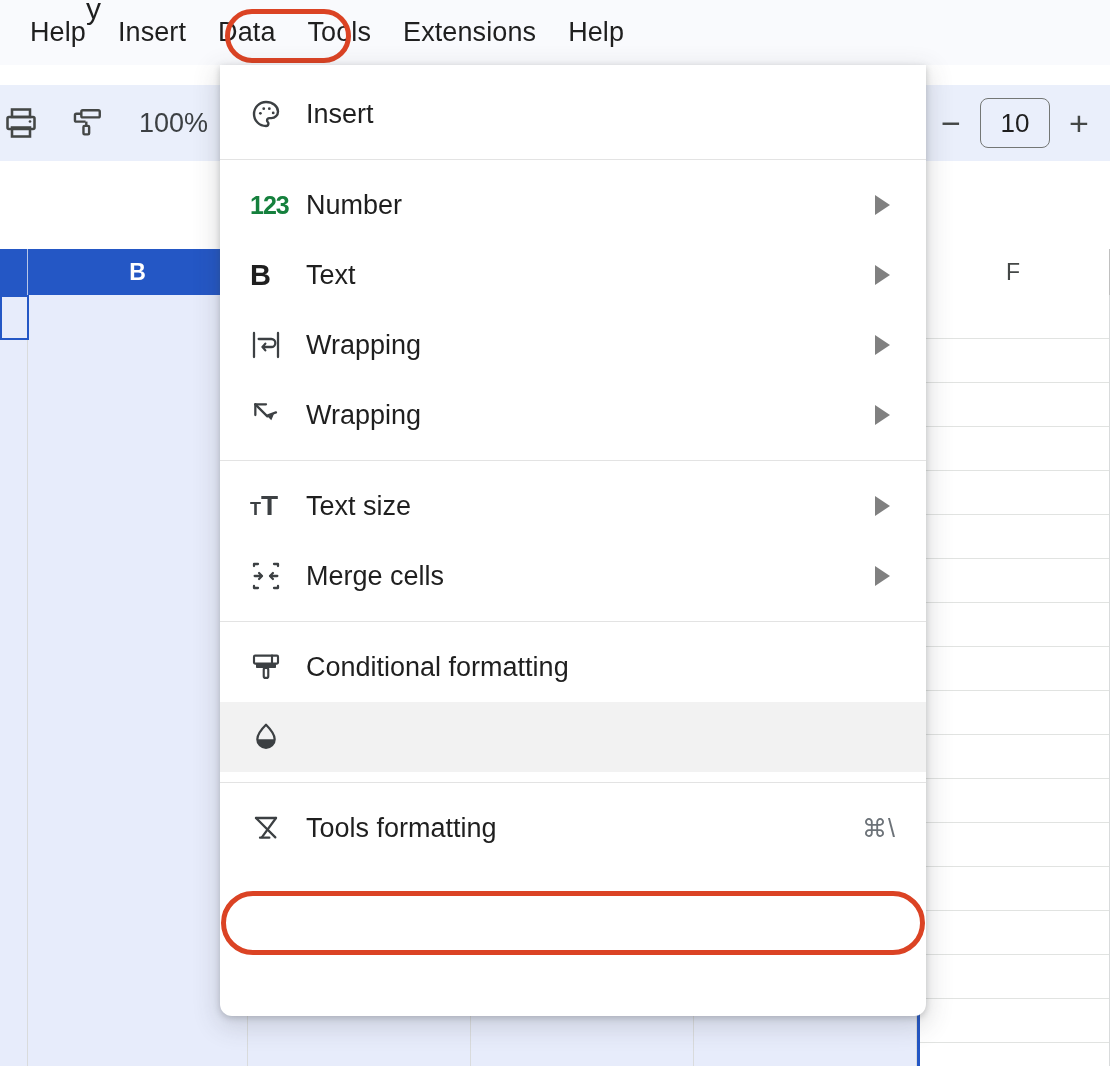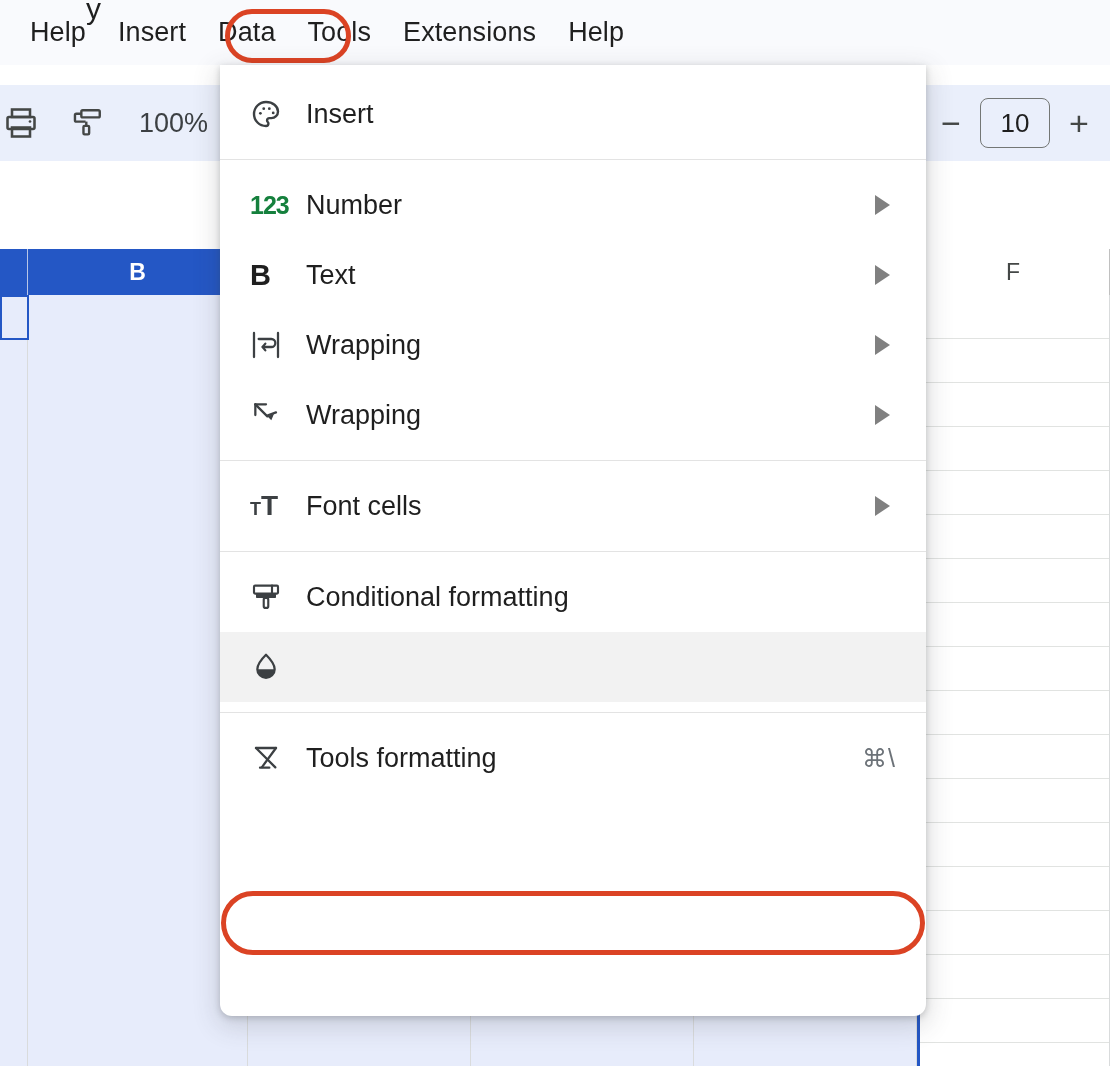--- a/index.html
+++ b/index.html
@@ -461,21 +461,34 @@
             <div class="lbl">Wrapping</div>
             <div class="arrow"></div>
           </div>
         </div>
         <div class="divider"></div>
         <div>
           <div class="mi">
             <div class="ic">
               <div style="font-family:'Liberation Sans',sans-serif;color:#3c4043;line-height:1;"><span style="font-size:18px;font-weight:bold;">T</span><span style="font-size:28px;font-weight:bold;">T</span></div>
             </div>
-            <div class="lbl">Font cells</div>
+            <div class="lbl">Text size</div>
+            <div class="arrow"></div>
+          </div>
+          <div class="mi">
+            <div class="ic">
+              <svg width="32" height="32" viewBox="0 0 24 24" fill="none" stroke="#3c4043" stroke-width="1.7" stroke-linecap="round" stroke-linejoin="round">
+                <path d="M3 4.5V3h3M21 4.5V3h-3M3 19.5V21h3M21 19.5V21h-3"></path>
+                <path d="M3.5 12h5"></path>
+                <path d="M6.8 9.8L9 12l-2.2 2.2"></path>
+                <path d="M20.5 12h-5"></path>
+                <path d="M17.2 9.8L15 12l2.2 2.2"></path>
+              </svg>
+            </div>
+            <div class="lbl">Merge cells</div>
             <div class="arrow"></div>
           </div>
         </div>
         <div class="divider"></div>
         <div>
           <div class="mi">
             <div class="ic">
               <svg width="32" height="32" viewBox="0 0 24 24" fill="none" stroke="#3c4043" stroke-width="1.6" stroke-linecap="round" stroke-linejoin="round">
                 <rect x="3" y="3.5" width="18" height="6" rx="0.8"></rect>
                 <path d="M16.5 3.5v6"></path>

